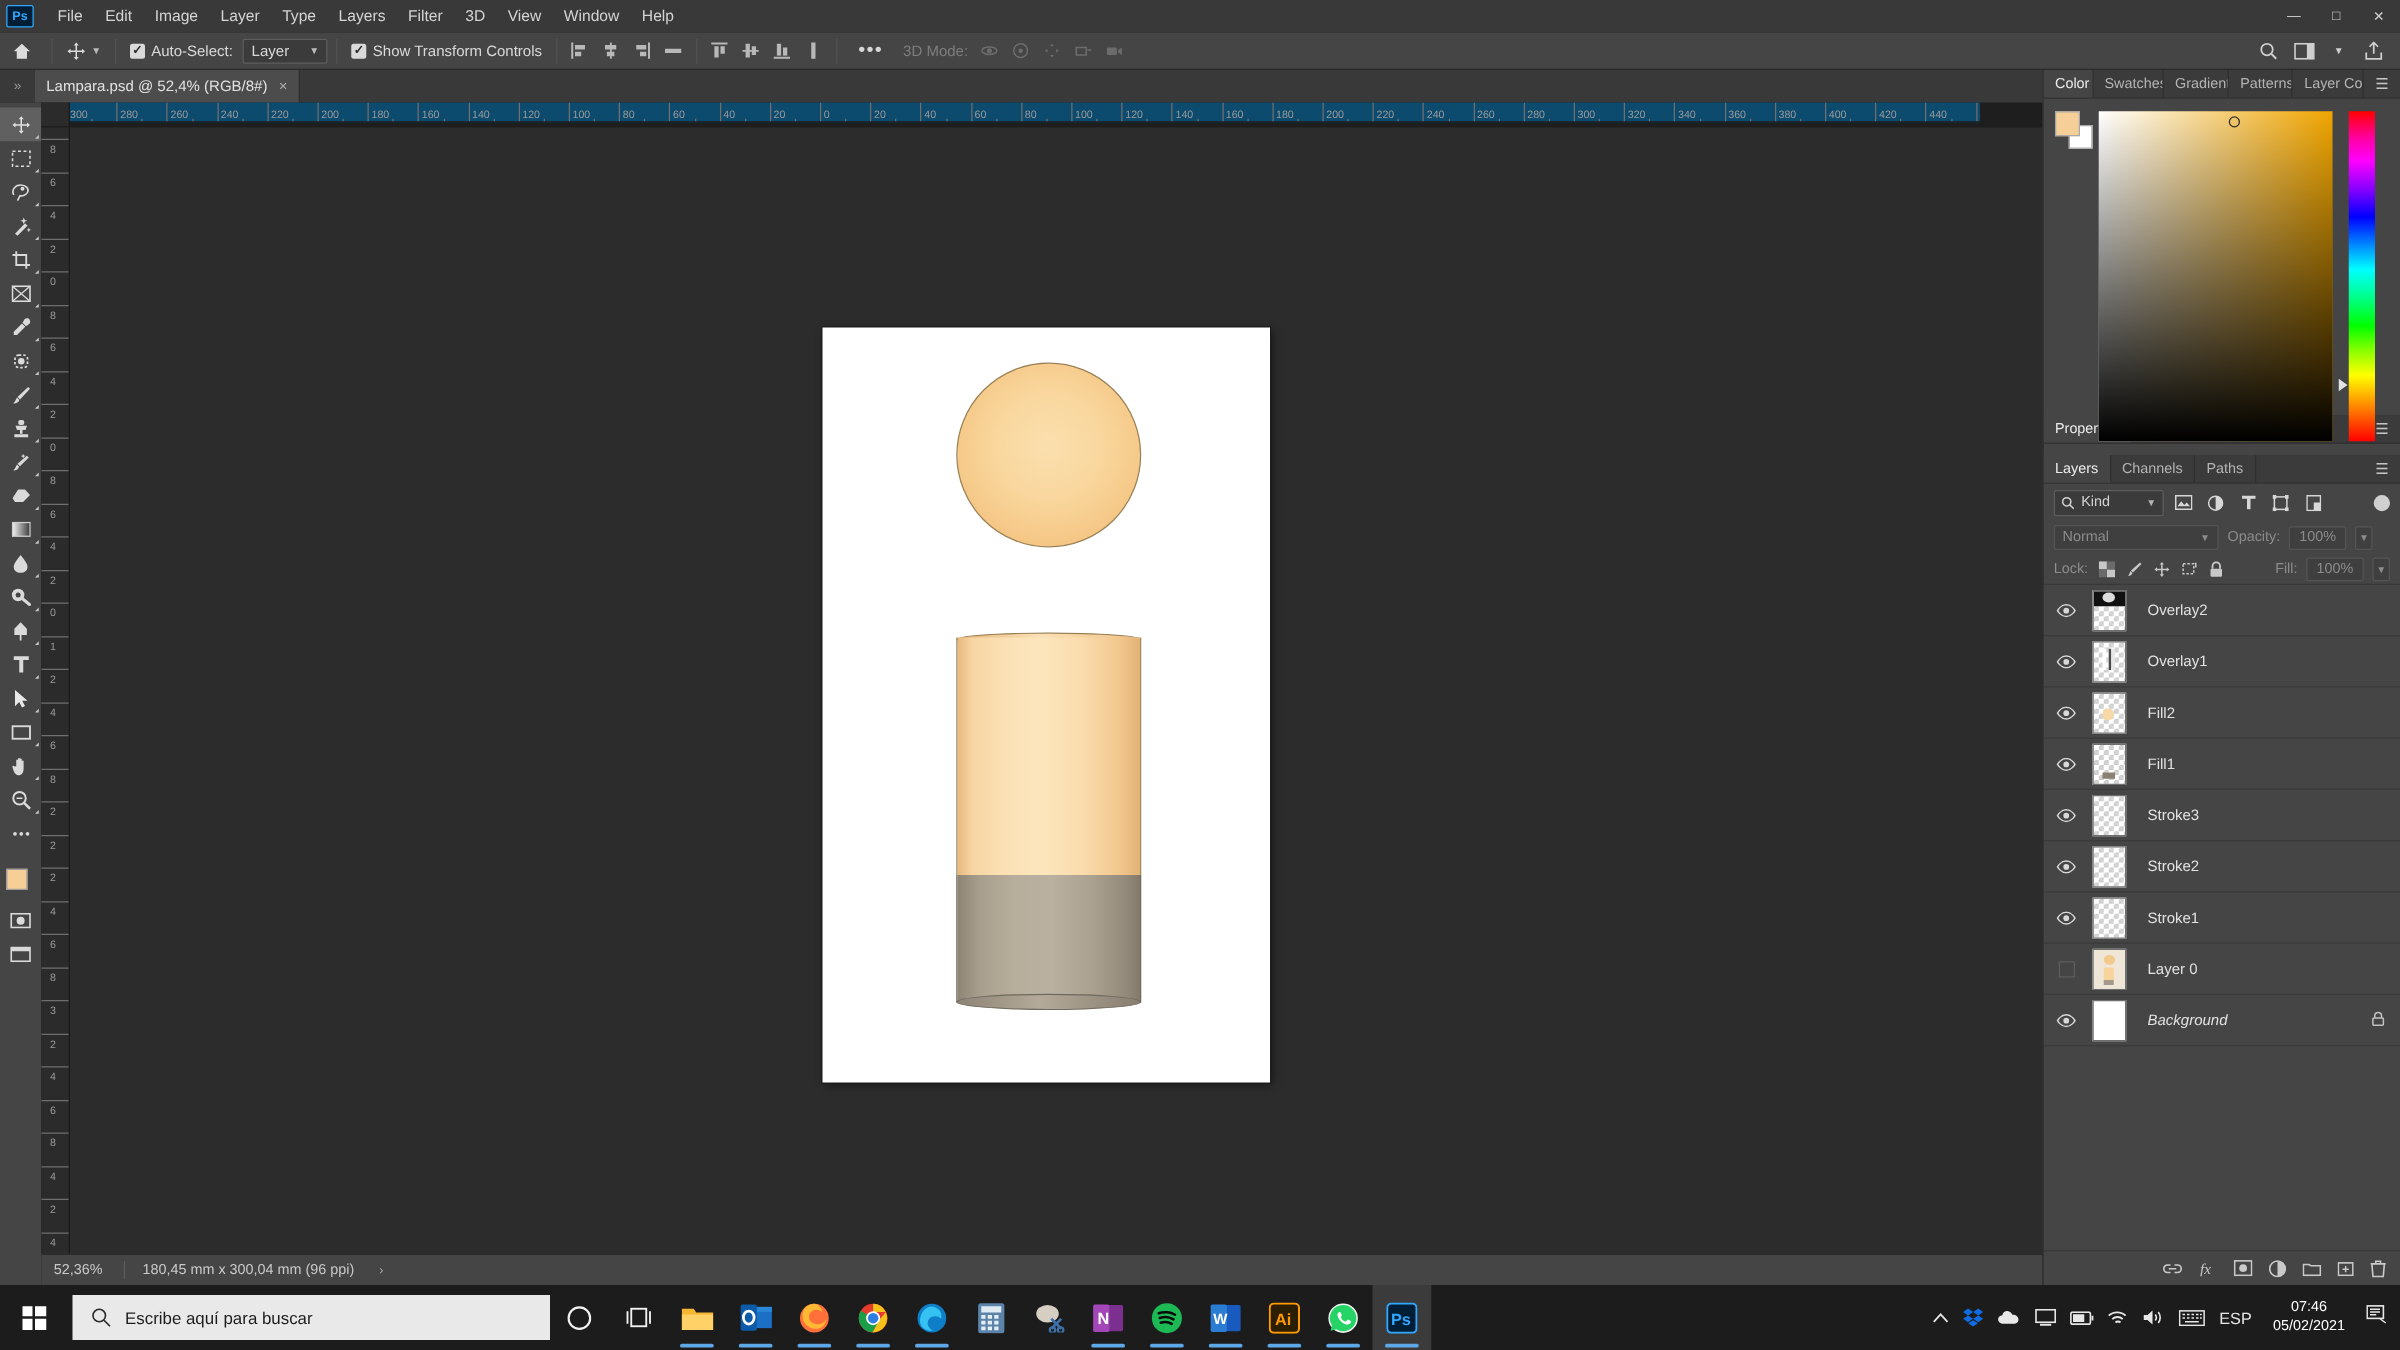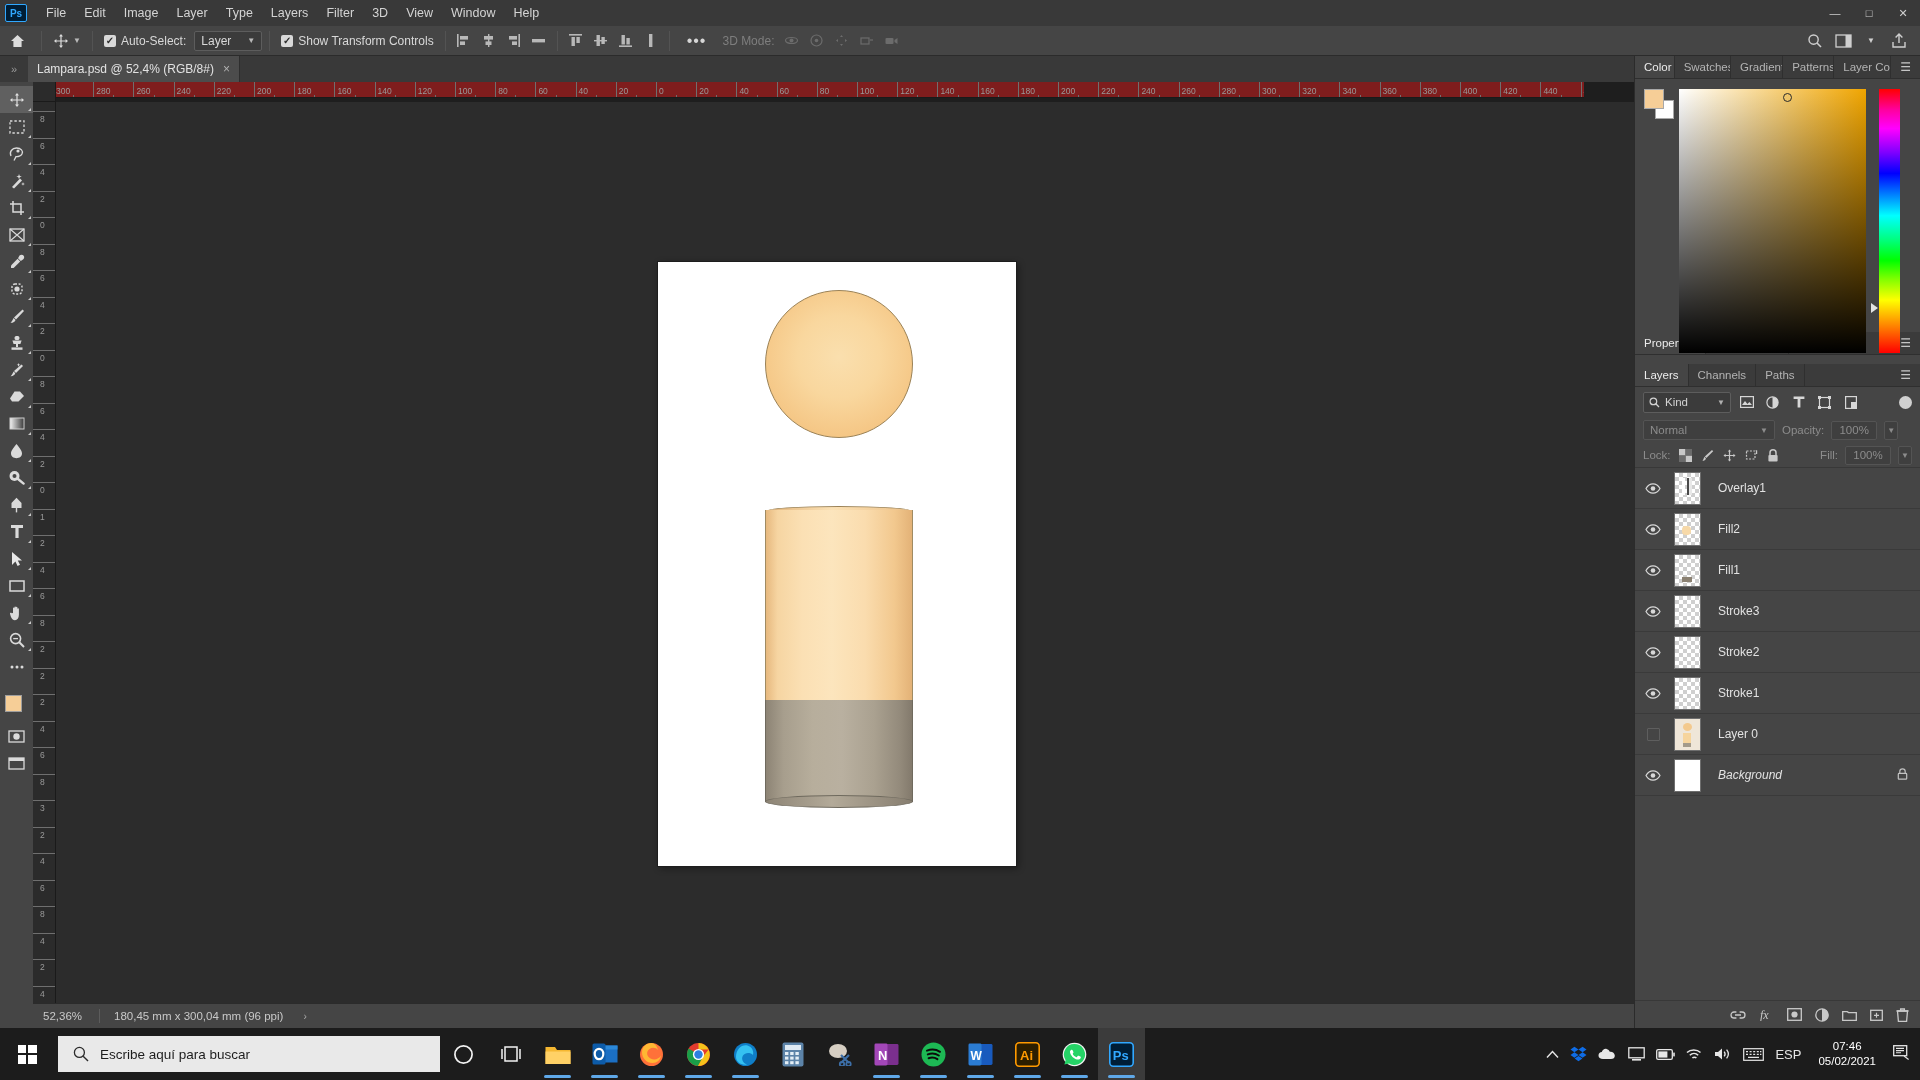--- a/index.html
+++ b/index.html
@@ -119,21 +119,21 @@
     background: #ffffff; border: 1px solid #9e9e9e; z-index: -1;
   }
 
   
   .ruler-corner {
     position: absolute; left: 33px; top: 82px; width: 23px; height: 20px;
     background: #2b2b2b; border-right: 1px solid #1a1a1a; border-bottom: 1px solid #1a1a1a;
   }
   .ruler-h {
     position: absolute; left: 56px; top: 82px; width: 1528px; height: 16px;
-    background: #7f1d1d; border-bottom: 1px solid #1a1a1a; overflow: hidden;
+    background: #0c4a6e; border-bottom: 1px solid #1a1a1a; overflow: hidden;
   }
   .ruler-v {
     position: absolute; left: 33px; top: 102px; width: 23px; bottom: 77px;
     background: #2b2b2b; border-right: 1px solid #1a1a1a; overflow: hidden;
   }
   .rtick { position: absolute; font-size: 8.5px; color: #9a9a9a; }
   .rmark { position: absolute; background: #6f6f6f; }
   .canvas-area {
     position: absolute; left: 56px; top: 102px; right: 286px; bottom: 77px;
     background: #2c2c2c; overflow: hidden;
@@ -1025,20 +1025,37 @@
   <div class="layerlist" id="layerList">
       <div class="layerrow">
         <div class="eye">
           <svg width="16" height="11" viewBox="0 0 16 11">
             <path d="M8 0.8 C3.6 0.8 1 5.5 1 5.5 C1 5.5 3.6 10.2 8 10.2 C12.4 10.2 15 5.5 15 5.5 C15 5.5 12.4 0.8 8 0.8 Z" fill="none" stroke="#d8d8d8" stroke-width="1.2"></path>
             <circle cx="8" cy="5.5" r="2.3" fill="#d8d8d8"></circle>
           </svg>
         </div>
         <div class="thumb-wrap">
           <div class="thumb">
+            <div style="position:absolute;inset:0">
+              <div style="position:absolute;left:0;top:0;width:100%;height:40%;background:#111"></div>
+              <div style="position:absolute;left:30%;top:6%;width:40%;height:26%;background:#dcdcdc;border-radius:50%"></div>
+            </div>
+          </div>
+        </div>
+        <div class="lname">Overlay2</div>
+      </div>
+      <div class="layerrow">
+        <div class="eye">
+          <svg width="16" height="11" viewBox="0 0 16 11">
+            <path d="M8 0.8 C3.6 0.8 1 5.5 1 5.5 C1 5.5 3.6 10.2 8 10.2 C12.4 10.2 15 5.5 15 5.5 C15 5.5 12.4 0.8 8 0.8 Z" fill="none" stroke="#d8d8d8" stroke-width="1.2"></path>
+            <circle cx="8" cy="5.5" r="2.3" fill="#d8d8d8"></circle>
+          </svg>
+        </div>
+        <div class="thumb-wrap">
+          <div class="thumb">
             <div style="position:absolute;left:30%;top:18%;width:12%;height:56%;background:#fff"></div>
             <div style="position:absolute;left:48%;top:18%;width:8%;height:56%;background:#4a4a4a"></div>
             <div style="position:absolute;left:58%;top:18%;width:10%;height:56%;background:#e8e8e8"></div>
           </div>
         </div>
         <div class="lname">Overlay1</div>
       </div>
       <div class="layerrow">
         <div class="eye">
           <svg width="16" height="11" viewBox="0 0 16 11">

